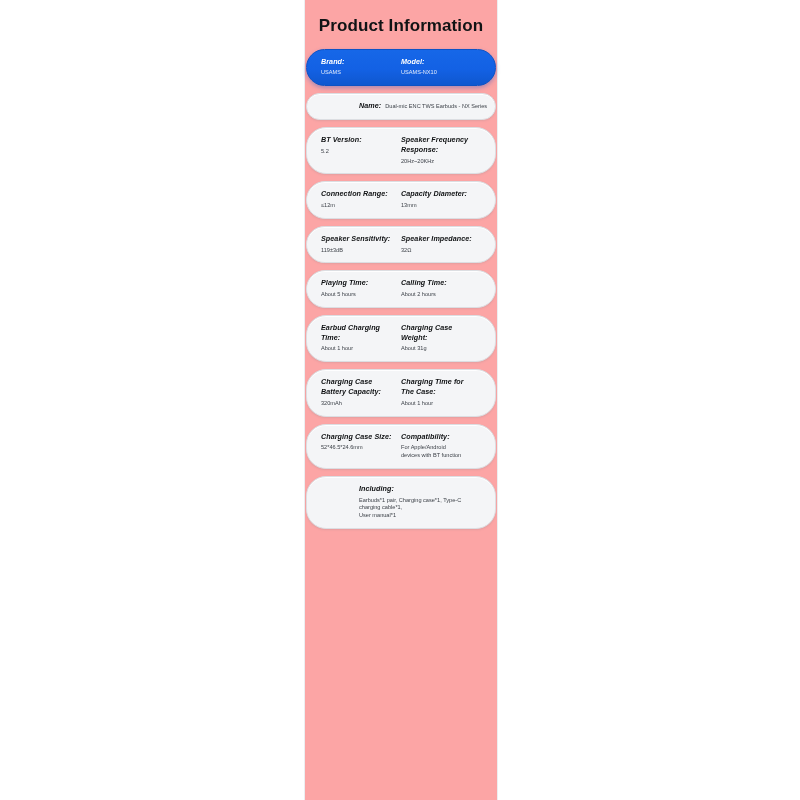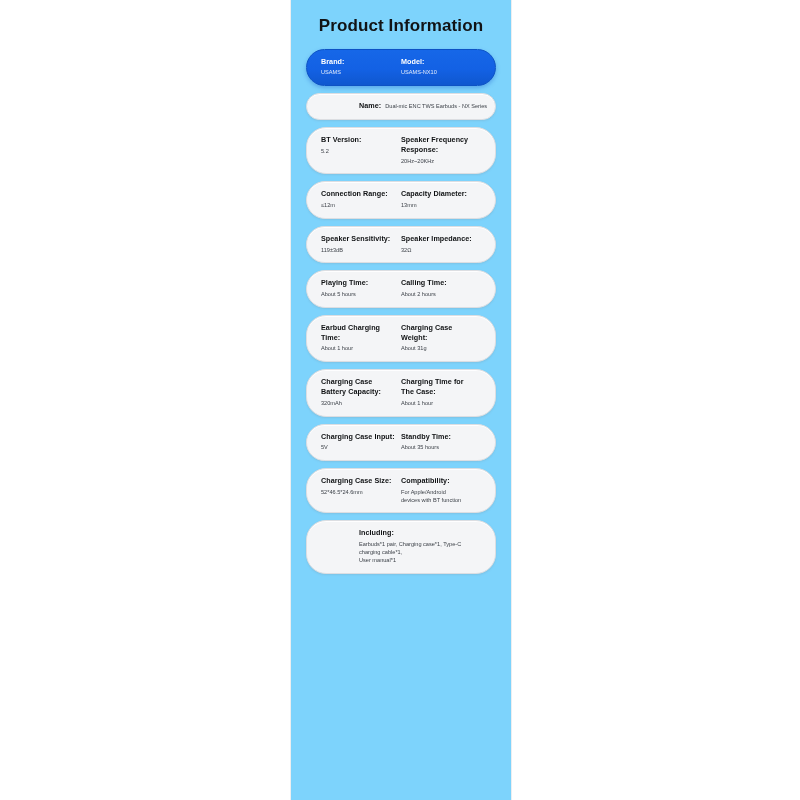--- a/index.html
+++ b/index.html
@@ -16,24 +16,24 @@
   .page {
     position: relative;
     width: 800px;
     height: 800px;
     background: #ffffff;
     display: flex;
     justify-content: center;
   }
   .panel {
     position: relative;
-    width: 220px;
+    width: 192px;
     margin-left: 2px;
     height: 800px;
-    background: #7dd3fc;
+    background: #fca5a5;
     box-shadow: 0 0 0 1px #eceef0;
     display: flex;
     flex-direction: column;
     align-items: center;
   }
   .panel-title {
     width: 170px;
     text-align: center;
     font-size: 17px;
     font-weight: bold;
@@ -82,20 +82,21 @@
     gap: 4px;
     flex-wrap: nowrap;
   }
   .label {
     font-size: 7.2px;
     font-weight: bold;
     color: #0f1113;
     line-height: 1.35;
     letter-spacing: .05px;
     white-space: pre-line;
+    font-style: italic;
   }
   .value {
     font-size: 5.6px;
     font-weight: normal;
     color: #3a3f46;
     line-height: 1.4;
     margin-top: 3px;
     white-space: pre-line;
   }
   .cell.inline .value {
@@ -193,30 +194,20 @@
             <div class="value">320mAh</div>
           </div>
           <div class="cell">
             <div class="label">Charging Time for
 The Case:</div>
             <div class="value">About 1 hour</div>
           </div>
         </div>
         <div class="row">
           <div class="cell">
-            <div class="label">Charging Case Input:</div>
-            <div class="value">5V</div>
-          </div>
-          <div class="cell">
-            <div class="label">Standby Time:</div>
-            <div class="value">About 35 hours</div>
-          </div>
-        </div>
-        <div class="row">
-          <div class="cell">
             <div class="label">Charging Case Size:</div>
             <div class="value">52*46.5*24.6mm</div>
           </div>
           <div class="cell">
             <div class="label">Compatibility:</div>
             <div class="value">For Apple/Android
 devices with BT function</div>
           </div>
         </div>
         <div class="row single">

